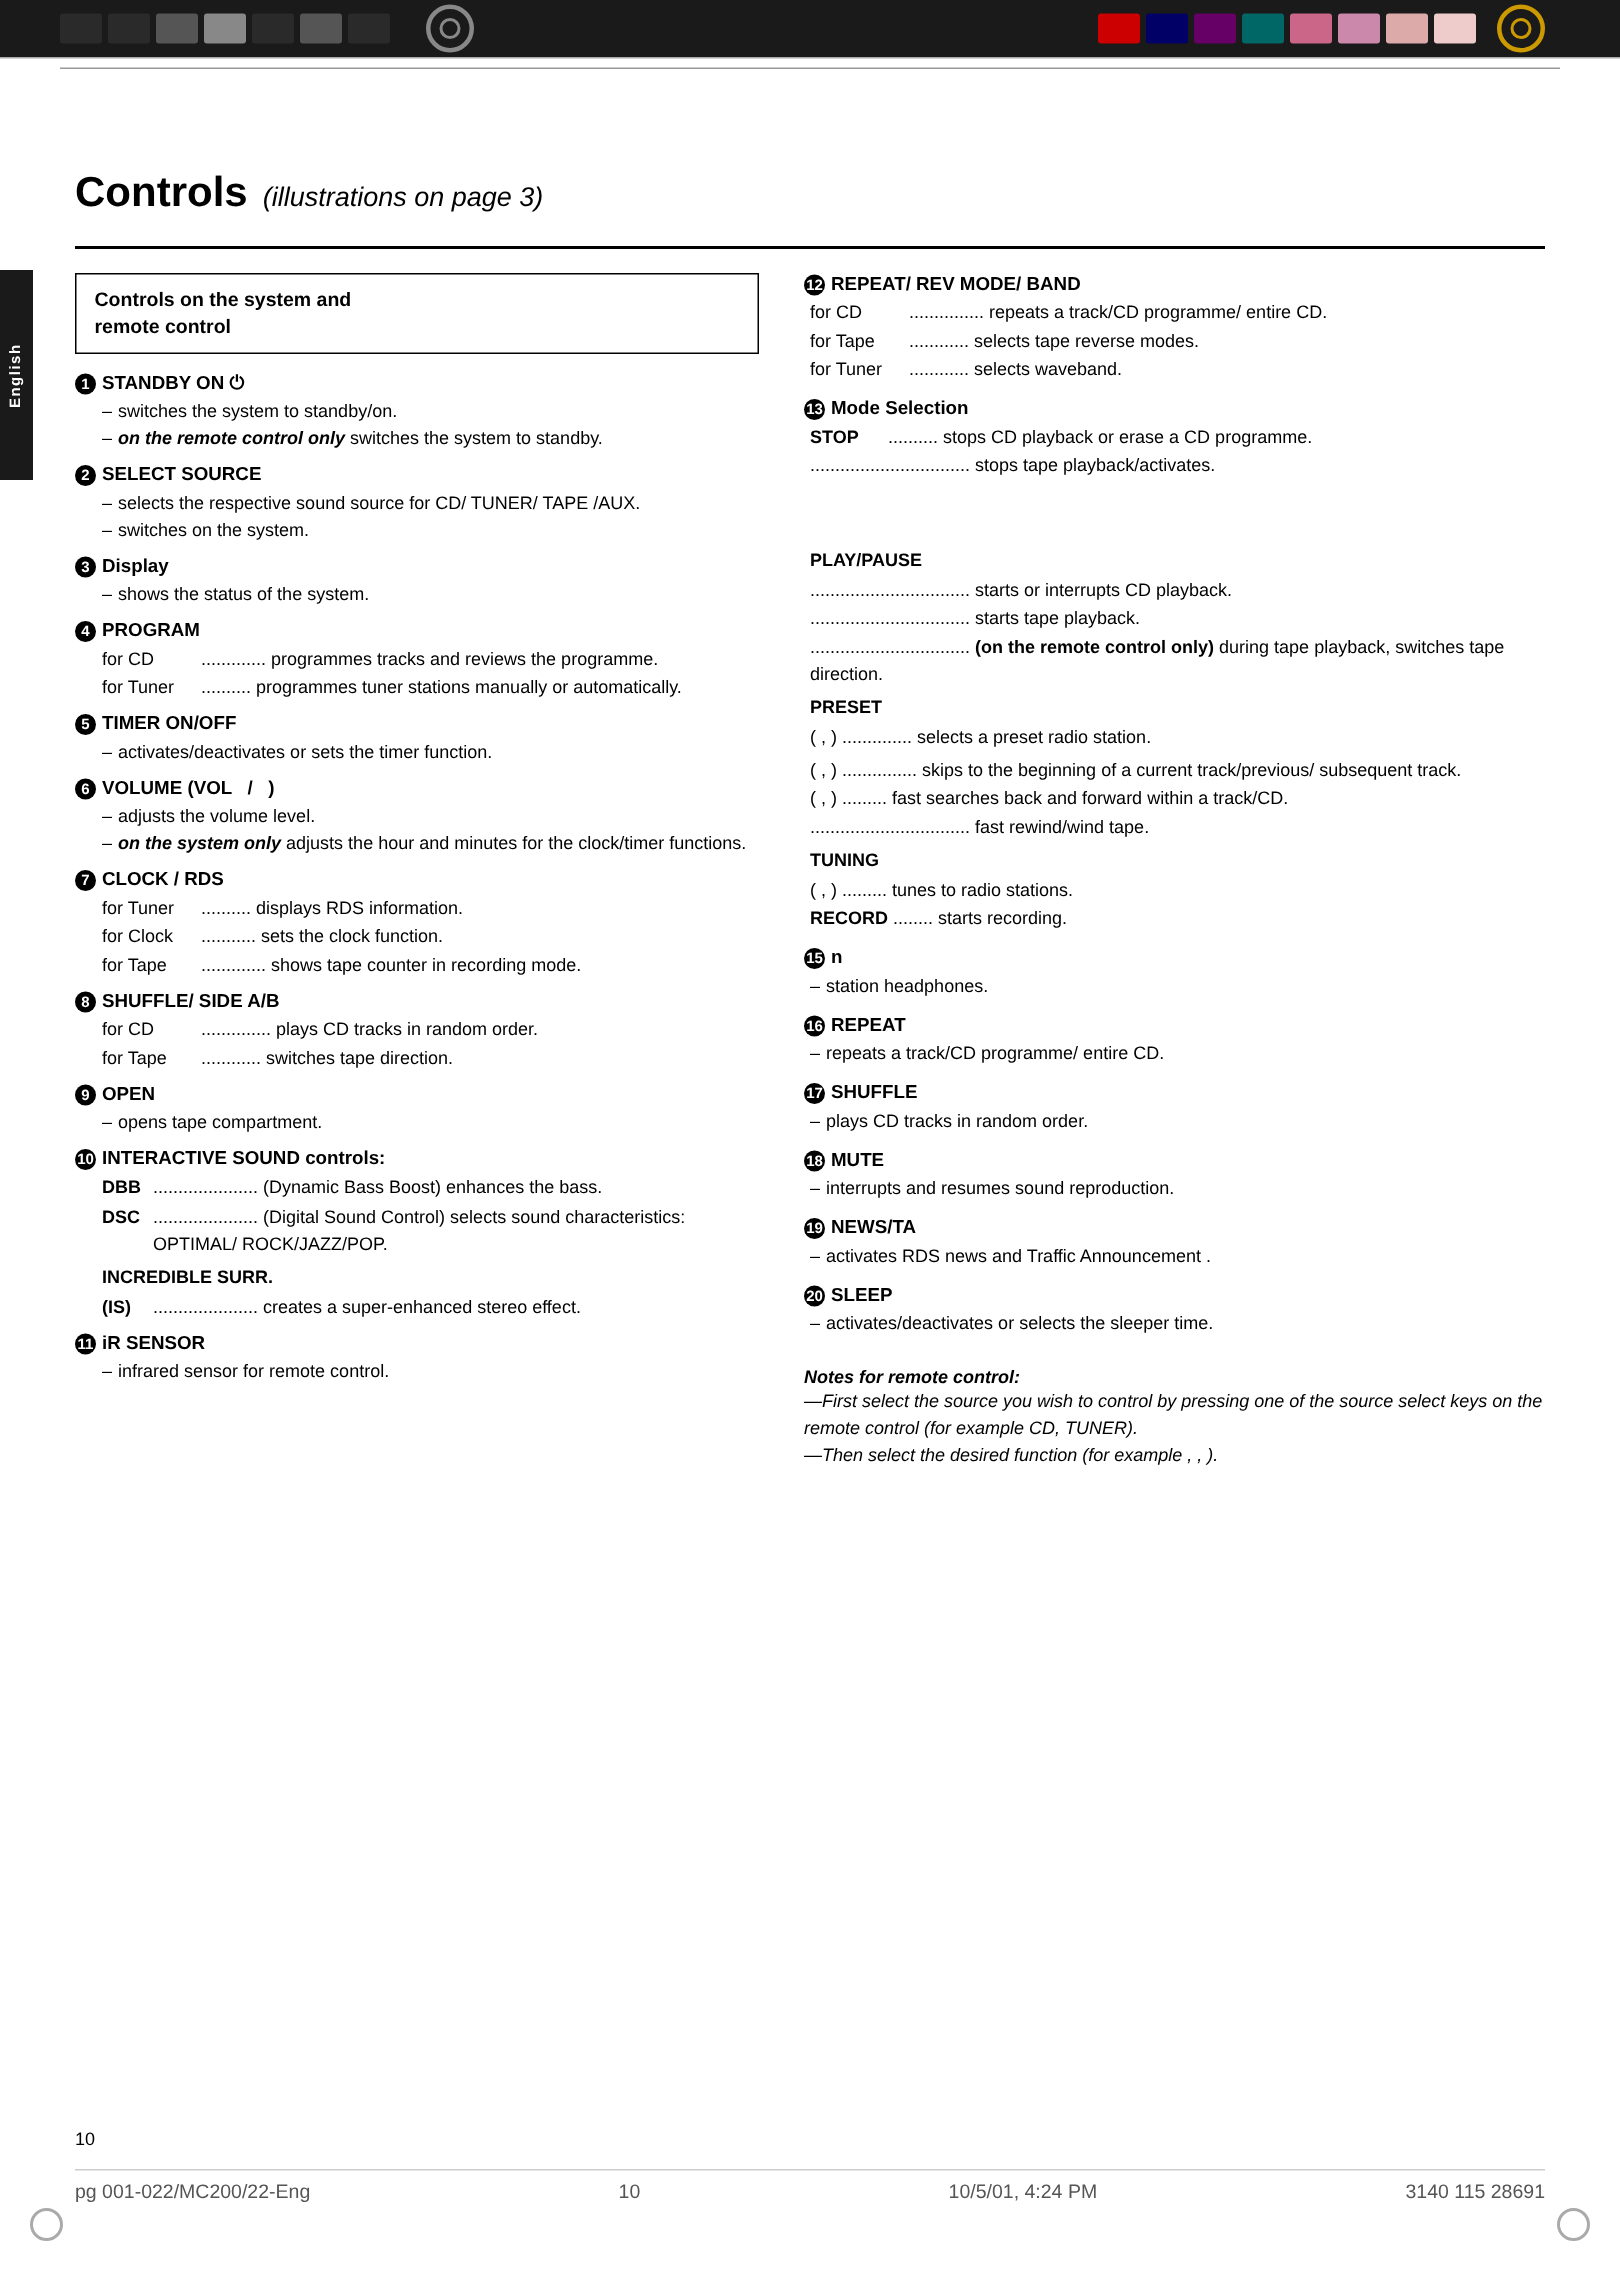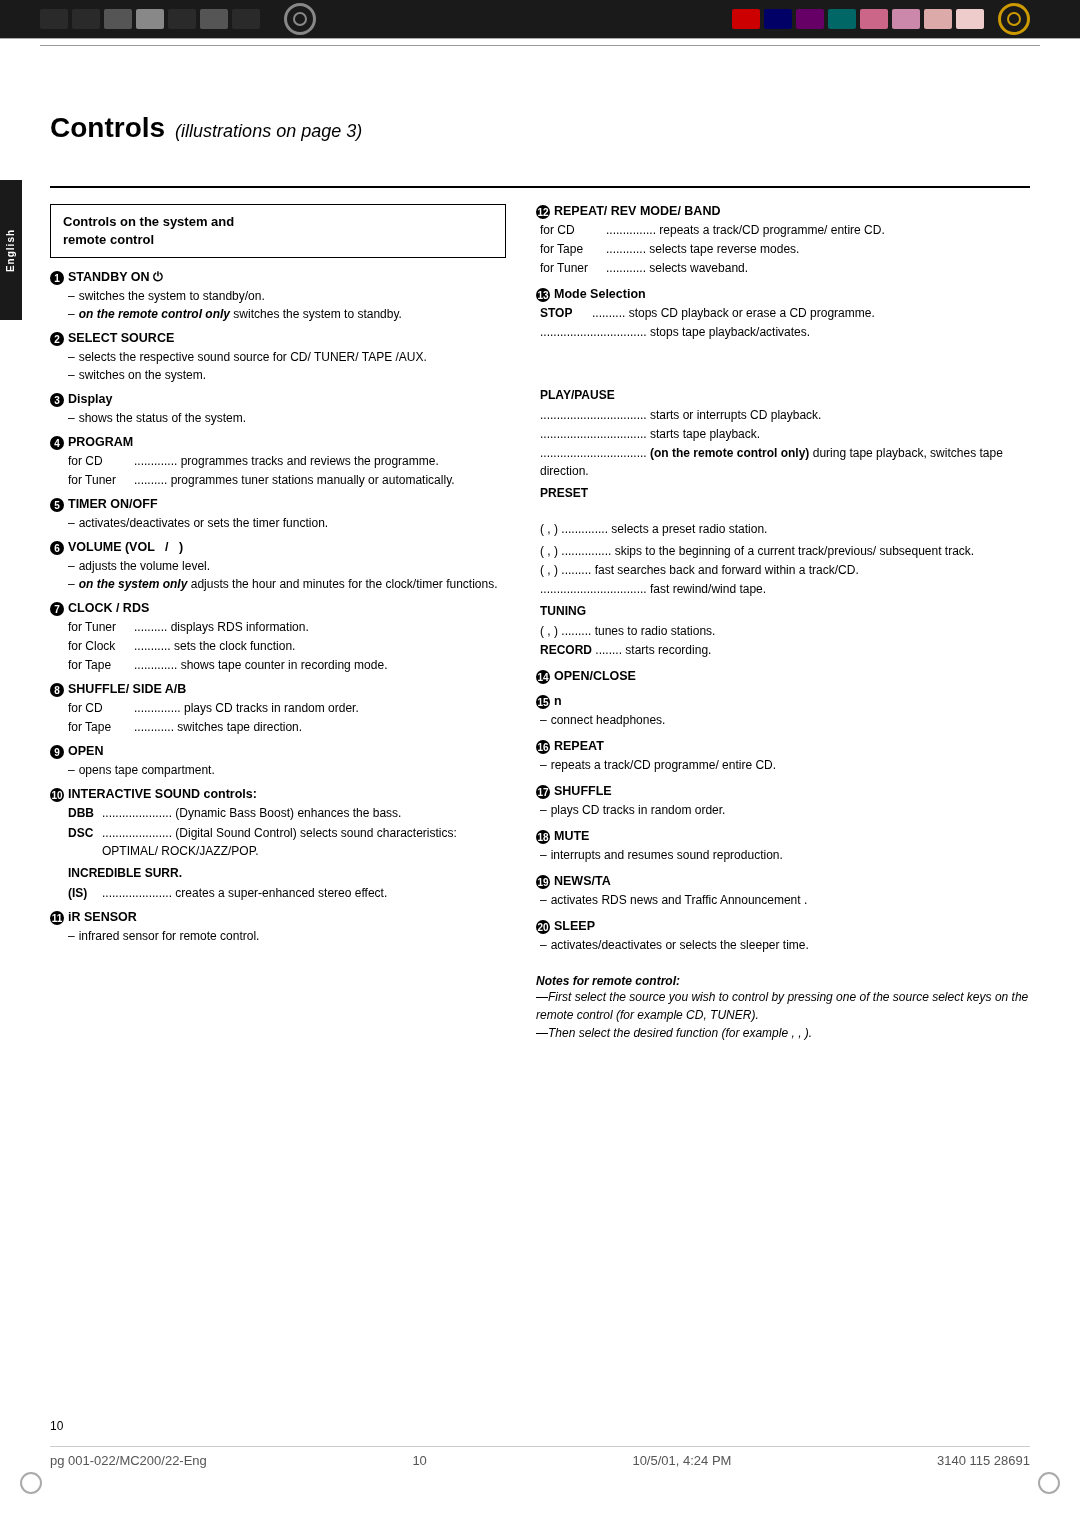--- a/index.html
+++ b/index.html
@@ -290,21 +290,21 @@
 
 <div style="width:100%;height:1px;background:#aaa;"></div>
 <div style="width:calc(100% - 80px);height:1px;background:#999;margin:6px 40px;"></div>
 
 <div class="side-tab">
   <span class="side-tab-text">English</span>
 </div>
 
 <div class="main-content">
 
-  <div style="margin-bottom:16px; border-bottom:2px solid #000; padding-bottom:22px; display:flex; align-items:baseline; gap:10px;">
+  <div style="margin-bottom:16px; border-bottom:2px solid #000; padding-bottom:0; display:flex; align-items:baseline; gap:10px;">
     <span class="page-title">Controls</span>
     <span style="font-size:18px; font-style:italic;">(illustrations on page 3)</span>
   </div>
 
   <div class="columns">
 
     <div class="col-left">
 
       <div class="section-header">
         <span>Controls on the system and</span><br>
@@ -519,49 +519,45 @@
           </div>
           <div style="margin-bottom:4px; padding-left:0px;">
             <span>................................ stops tape playback/activates.</span>
           </div>
 
           <div style="font-weight:bold; margin-bottom:2px;margin-top:45px;"><b>PLAY/PAUSE</b></div>
           <div style="margin-bottom:1px;">................................ starts or interrupts CD playback.</div>
           <div style="margin-bottom:1px;">................................ starts tape playback.</div>
           <div style="margin-bottom:4px;">................................ <b>(on the remote control only)</b> during tape playback, switches tape direction.</div>
 
-          <div style="font-weight:bold; margin-bottom:18px;"><b>PRESET</b></div>
+          <div style="font-weight:bold; margin-bottom:2px;"><b>PRESET</b></div>
           <div style="margin-bottom:4px;">(   ,   ) .............. selects a preset radio station.</div>
 
           <div style="margin-bottom:1px;">(   ,   ) ............... skips to the beginning of a current track/previous/ subsequent track.</div>
           <div style="margin-bottom:1px;">(   ,   ) ......... fast searches back and forward within a track/CD.</div>
           <div style="margin-bottom:4px;">................................ fast rewind/wind tape.</div>
 
           <div style="font-weight:bold; margin-bottom:2px;"><b>TUNING</b></div>
           <div style="margin-bottom:1px;">(   ,   ) ......... tunes to radio stations.</div>
 
           <div><b>RECORD</b> ........ starts recording.</div>
         </div>
       </div>
 
       <div class="r-item">
-        <div class="item-title-row">
-          <span class="item-number">14</span>
-          <span class="item-title"><b>OPEN/CLOSE</b></span>
-        </div>
       </div>
 
       <div class="r-item">
         <div class="item-title-row">
           <span class="item-number">15</span>
           <span class="item-title"><b>n</b></span>
         </div>
         <div class="r-item-desc">
           <div class="dash-item">
-              <span>connect headphones.</span>
+              <span>station headphones.</span>
             </div>
         </div>
       </div>
 
       <div class="r-item">
         <div class="item-title-row">
           <span class="item-number">16</span>
           <span class="item-title"><b>REPEAT</b></span>
         </div>
         <div class="r-item-desc">

